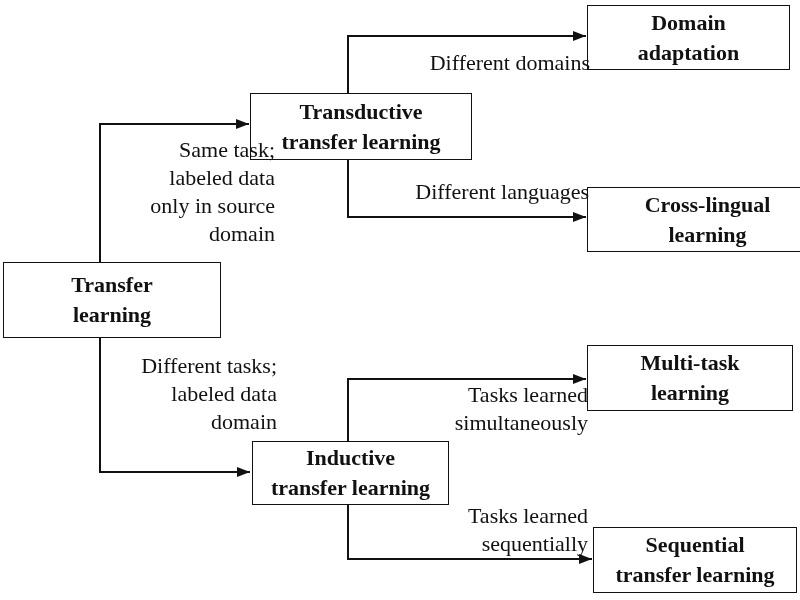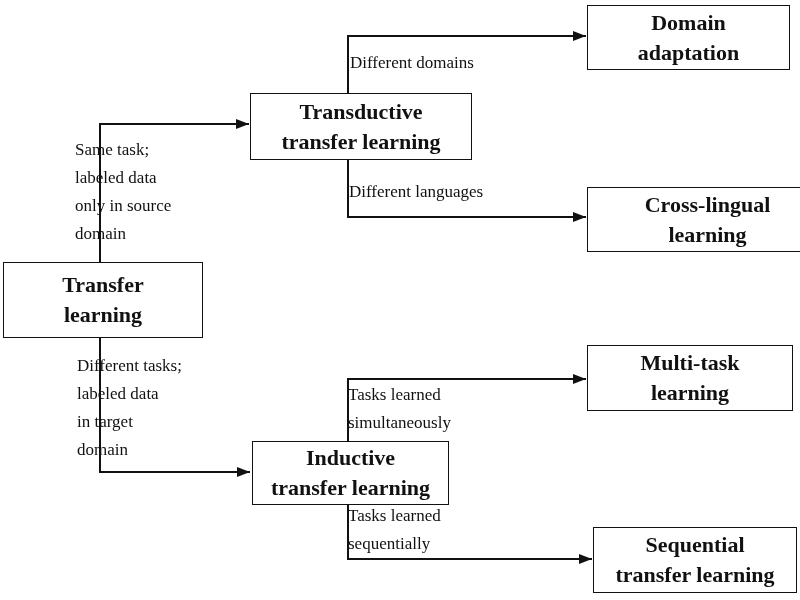--- a/index.html
+++ b/index.html
@@ -12,21 +12,21 @@
   svg.connectors { position:absolute; left:0; top:0; width:800px; height:600px; }
   svg.connectors path.edge { fill:none; stroke:var(--ink); stroke-width:2; }
   svg.connectors .arrowhead-shape { fill:var(--ink); }
   .node {
     position:absolute; background:var(--bg); border:1.5px solid var(--ink);
     display:flex; flex-direction:column; align-items:center; justify-content:center;
     text-align:center; font-weight:bold; font-size:22px; line-height:30px;
     white-space:nowrap;
   }
   .edge-label {
-    position:absolute; text-align:left; font-size:17px; line-height:28px;
+    position:absolute; text-align:right; font-size:22px; line-height:28px;
     white-space:nowrap;
   }
 </style>
 </head>
 <body>
 
 <div class="canvas">
 
   <svg class="connectors" viewBox="0 0 800 600">
     <defs>
@@ -35,21 +35,21 @@
       </marker>
     </defs>
     <path class="edge" d="M100,263 V124 H249" marker-end="url(#arrow)"></path>
     <path class="edge" d="M100,337 V472 H250" marker-end="url(#arrow)"></path>
     <path class="edge" d="M348,94 V36 H586" marker-end="url(#arrow)"></path>
     <path class="edge" d="M348,159 V217 H586" marker-end="url(#arrow)"></path>
     <path class="edge" d="M348,442 V379 H586" marker-end="url(#arrow)"></path>
     <path class="edge" d="M348,504 V559 H592" marker-end="url(#arrow)"></path>
   </svg>
 
-  <div class="node" style="left:3px;top:262px;width:200px;height:76px">
+  <div class="node" style="left:3px;top:262px;width:218px;height:76px">
     <div>Transfer</div>
     <div>learning</div>
   </div>
 
   <div class="node" style="left:250px;top:93px;width:222px;height:67px">
     <div>Transductive</div>
     <div>transfer learning</div>
   </div>
 
   <div class="node" style="left:252px;top:441px;width:197px;height:64px">
@@ -80,21 +80,20 @@
   <div class="edge-label" style="left:75px;top:136px;width:200px">
     <div>Same task;</div>
     <div>labeled data</div>
     <div>only in source</div>
     <div>domain</div>
   </div>
 
   <div class="edge-label" style="left:77px;top:352px;width:200px">
     <div>Different tasks;</div>
     <div>labeled data</div>
-    <div>in target</div>
     <div>domain</div>
   </div>
 
   <div class="edge-label" style="left:350px;top:49px;width:240px">
     <div>Different domains</div>
   </div>
 
   <div class="edge-label" style="left:349px;top:178px;width:240px">
     <div>Different languages</div>
   </div>

